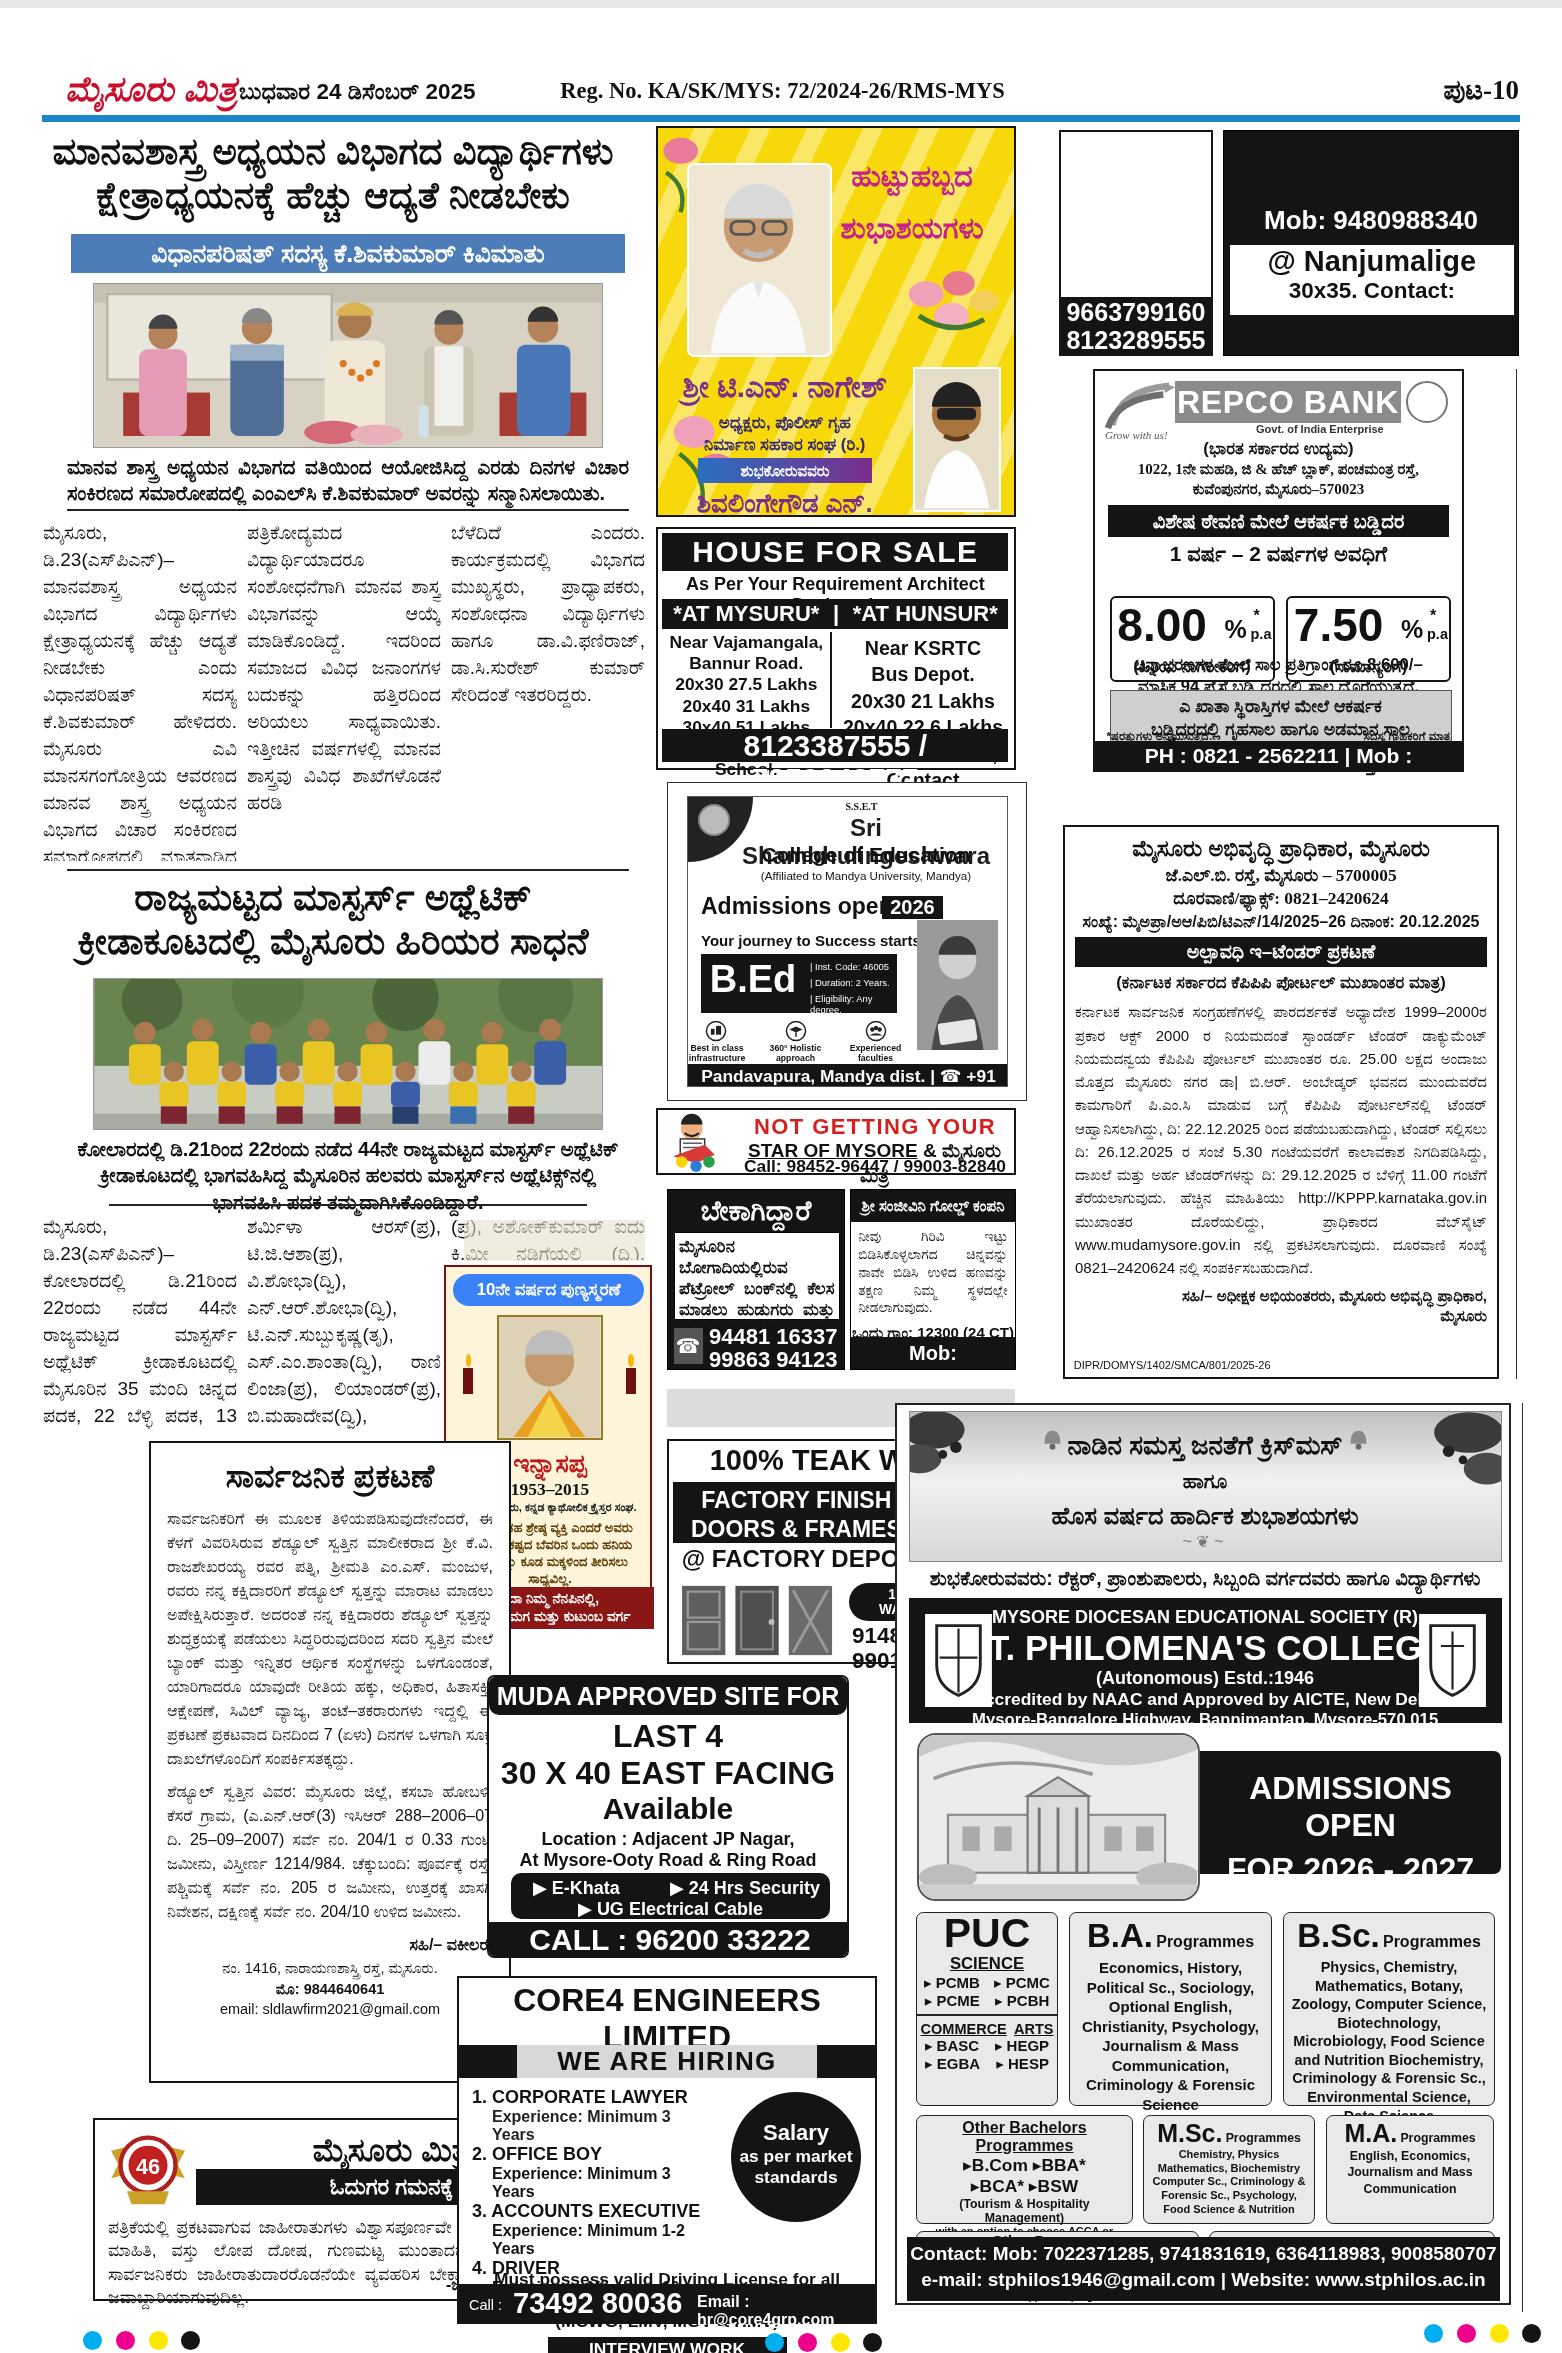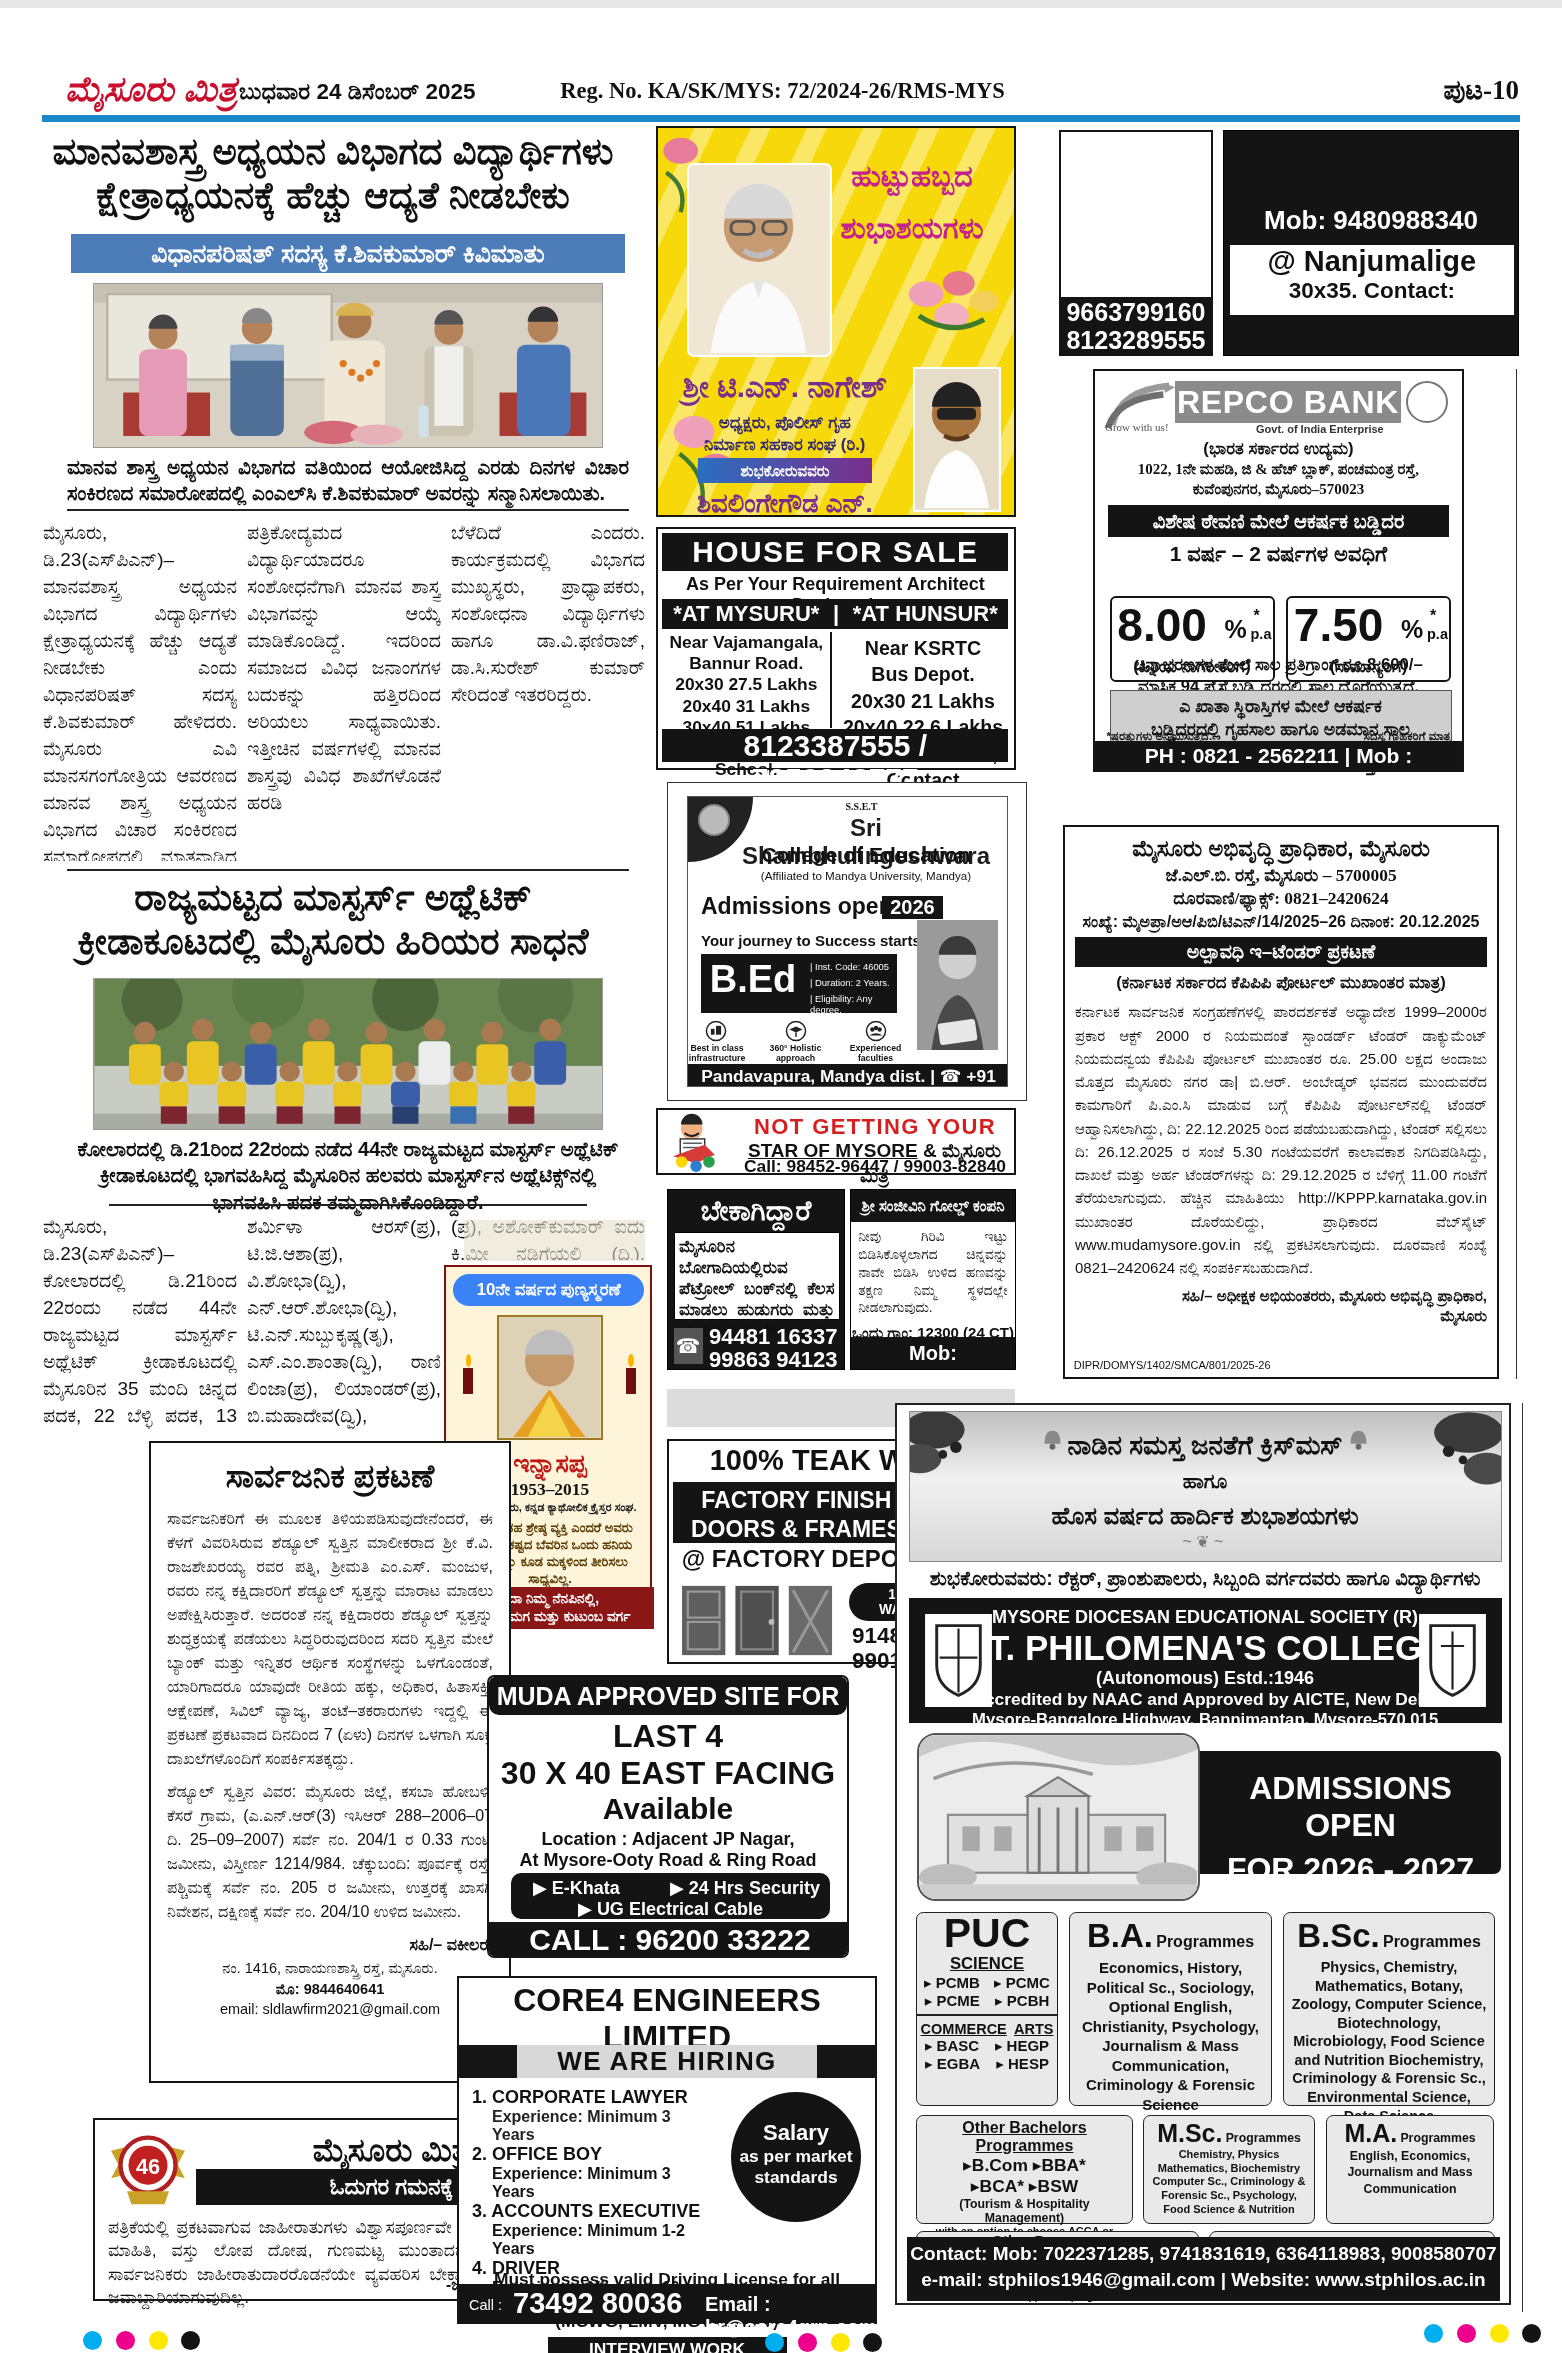--- a/index.html
+++ b/index.html
@@ -437,21 +437,21 @@
       <div class="b" style="font-size:17.4px">standards</div>
     </div>
     <div class="b c" style="margin-top:190px;font-size:17.4px">Must possess valid Driving License for all categories</div>
     <div class="b c" style="font-size:17.4px">(MCWG, LMV, MGV &amp; HMV)</div>
     <div class="bb b c" style="width:239px;margin:4.3px auto 0;height:25px;font-size:17.4px;line-height:25px">INTERVIEW WORK LOCATION:</div>
     <div class="b c" style="font-size:16.7px;margin-top:2.9px">No. 12, 1st Floor, Near Ramana Maharshi Gnana Kendra, Next to</div>
 
     <div class="abs bb" style="left:0;bottom:0;width:416px;height:38px">
       <span class="abs" style="left:10px;top:13px;font-size:14.5px">Call :</span>
       <span class="abs b" style="left:54px;top:2.9px;font-size:29px">73492 80036</span>
-      <span class="abs b" style="left:246px;top:8.7px;font-size:20px">Email : hr@core4grp.com</span>
+      <span class="abs b" style="left:238px;top:8.7px;font-size:16px">Email : hr@core4grp.com</span>
     </div>
   </div>
   <div class="abs" style="left:765px;top:2325px">
     <span class="dot d-c"></span><span class="dot d-m"></span><span class="dot d-y"></span><span class="dot d-k"></span>
   </div>
 
   <div class="abs" style="left:1059px;top:122px;width:154px;height:226px;border:2.2px solid #151515;background:#fff">
     <div class="abs bb b c" style="left:0;bottom:0;width:100%;height:57px;font-size:25px;line-height:1.12;padding-top:1.4px">
       <div>9663799160</div>
       <div>8123289555</div>
@@ -468,21 +468,21 @@
 
   <div class="abs bx" style="left:1093px;top:361px;width:371px;height:403px">
     <div class="abs" style="left:10px;top:7.2px;width:351px;height:54px">
       <svg class="abs" style="left:0;top:1.4px" width="70" height="51" viewBox="0 0 96 70">
           <path d="M10 62 Q20 14 88 8" stroke="#9a9a9a" stroke-width="9" fill="none"></path>
           <path d="M4 66 Q16 26 80 20" stroke="#6f6f6f" stroke-width="9" fill="none"></path>
           <path d="M80 4 L96 10 L82 18z" fill="#9a9a9a"></path>
         </svg>
       <div class="abs bb b" style="left:70px;top:2.9px;width:226px;height:42px;background:#8b8b8b;font-size:32px;line-height:42px;text-align:center;letter-spacing:0.7px">REPCO BANK</div>
       <div class="abs" style="left:301px;top:2.9px;width:42px;height:42px;border-radius:50%;border:2.2px solid #777;background:#fff"></div>
-      <div class="abs serif" style="left:0px;top:43px;font-size:11px;color:#555">Grow with us!</div>
+      <div class="abs serif" style="left:0px;top:51px;font-size:11px;font-style:italic;color:#555">Grow with us!</div>
       <div class="abs b" style="left:151px;top:45px;font-size:11px;color:#333">Govt. of India Enterprise</div>
     </div>
     <div class="b c kn" style="margin-top:67px;font-size:16.7px">(ಭಾರತ ಸರ್ಕಾರದ ಉದ್ಯಮ)</div>
     <div class="b c kn serif" style="font-size:15px">1022, 1ನೇ ಮಹಡಿ, ಜಿ &amp; ಹೆಚ್ ಬ್ಲಾಕ್, ಪಂಚಮಂತ್ರ ರಸ್ತೆ,</div>
     <div class="b c kn serif" style="font-size:15px">ಕುವೆಂಪುನಗರ, ಮೈಸೂರು–570023</div>
     <div class="bb b c kn" style="width:341px;margin:5.8px auto 0;height:32px;font-size:19.6px;line-height:32px">ವಿಶೇಷ ಠೇವಣಿ ಮೇಲೆ ಆಕರ್ಷಕ ಬಡ್ಡಿದರ</div>
     <div class="b c kn" style="font-size:21px;margin-top:2.9px">1 ವರ್ಷ – 2 ವರ್ಷಗಳ ಅವಧಿಗೆ</div>
     <div class="abs" style="left:14.5px;top:225px;width:165px;height:86px;border:2.2px solid #151515;border-radius:5.8px">
       <span class="abs b" style="left:5.8px;top:0px;font-size:46px">8.00</span>
       <span class="abs b" style="left:113px;top:17.4px;font-size:25px">%</span>

